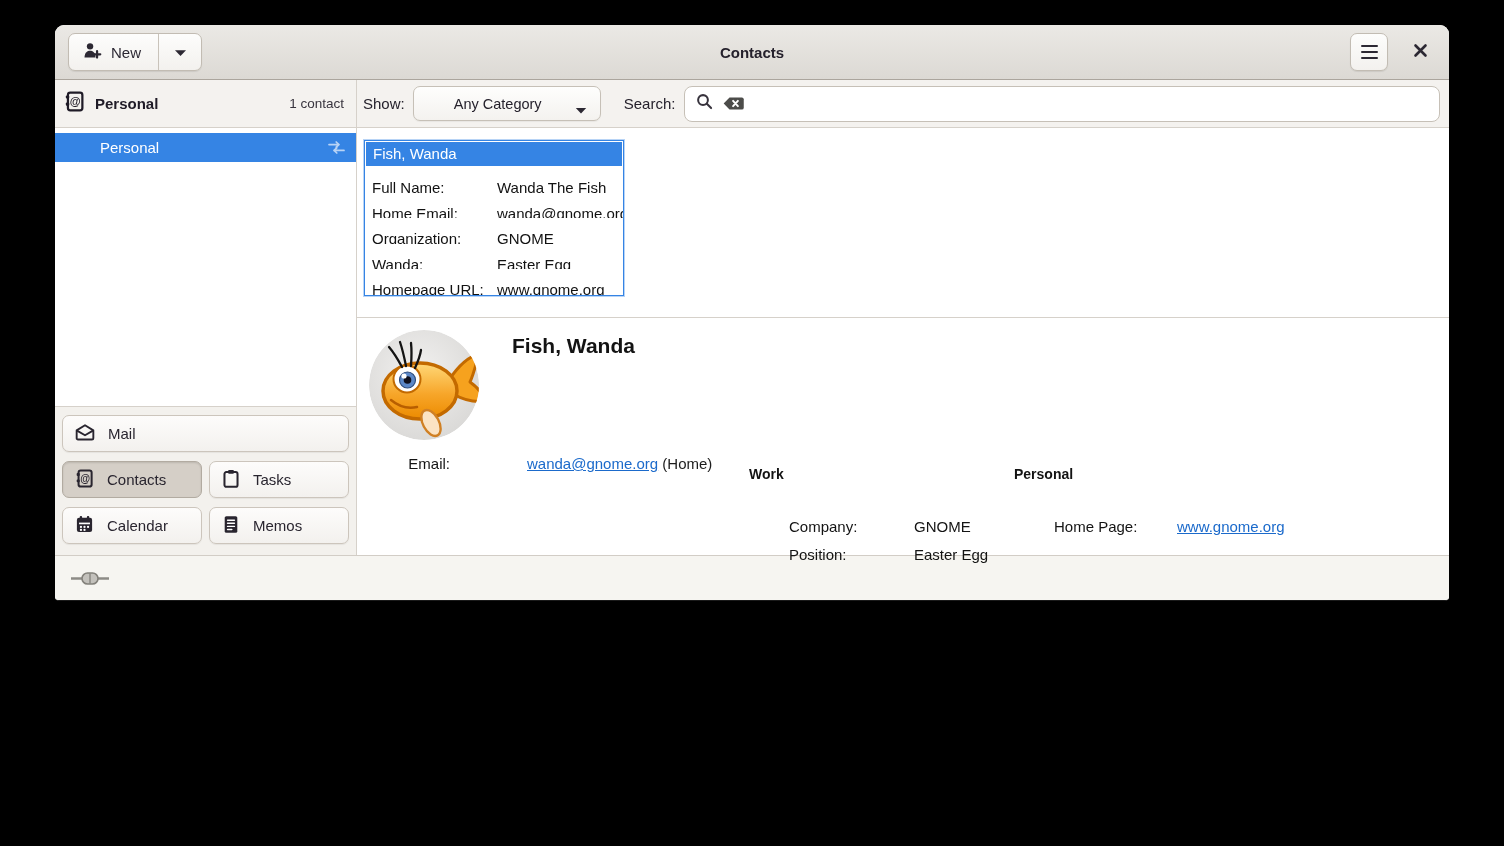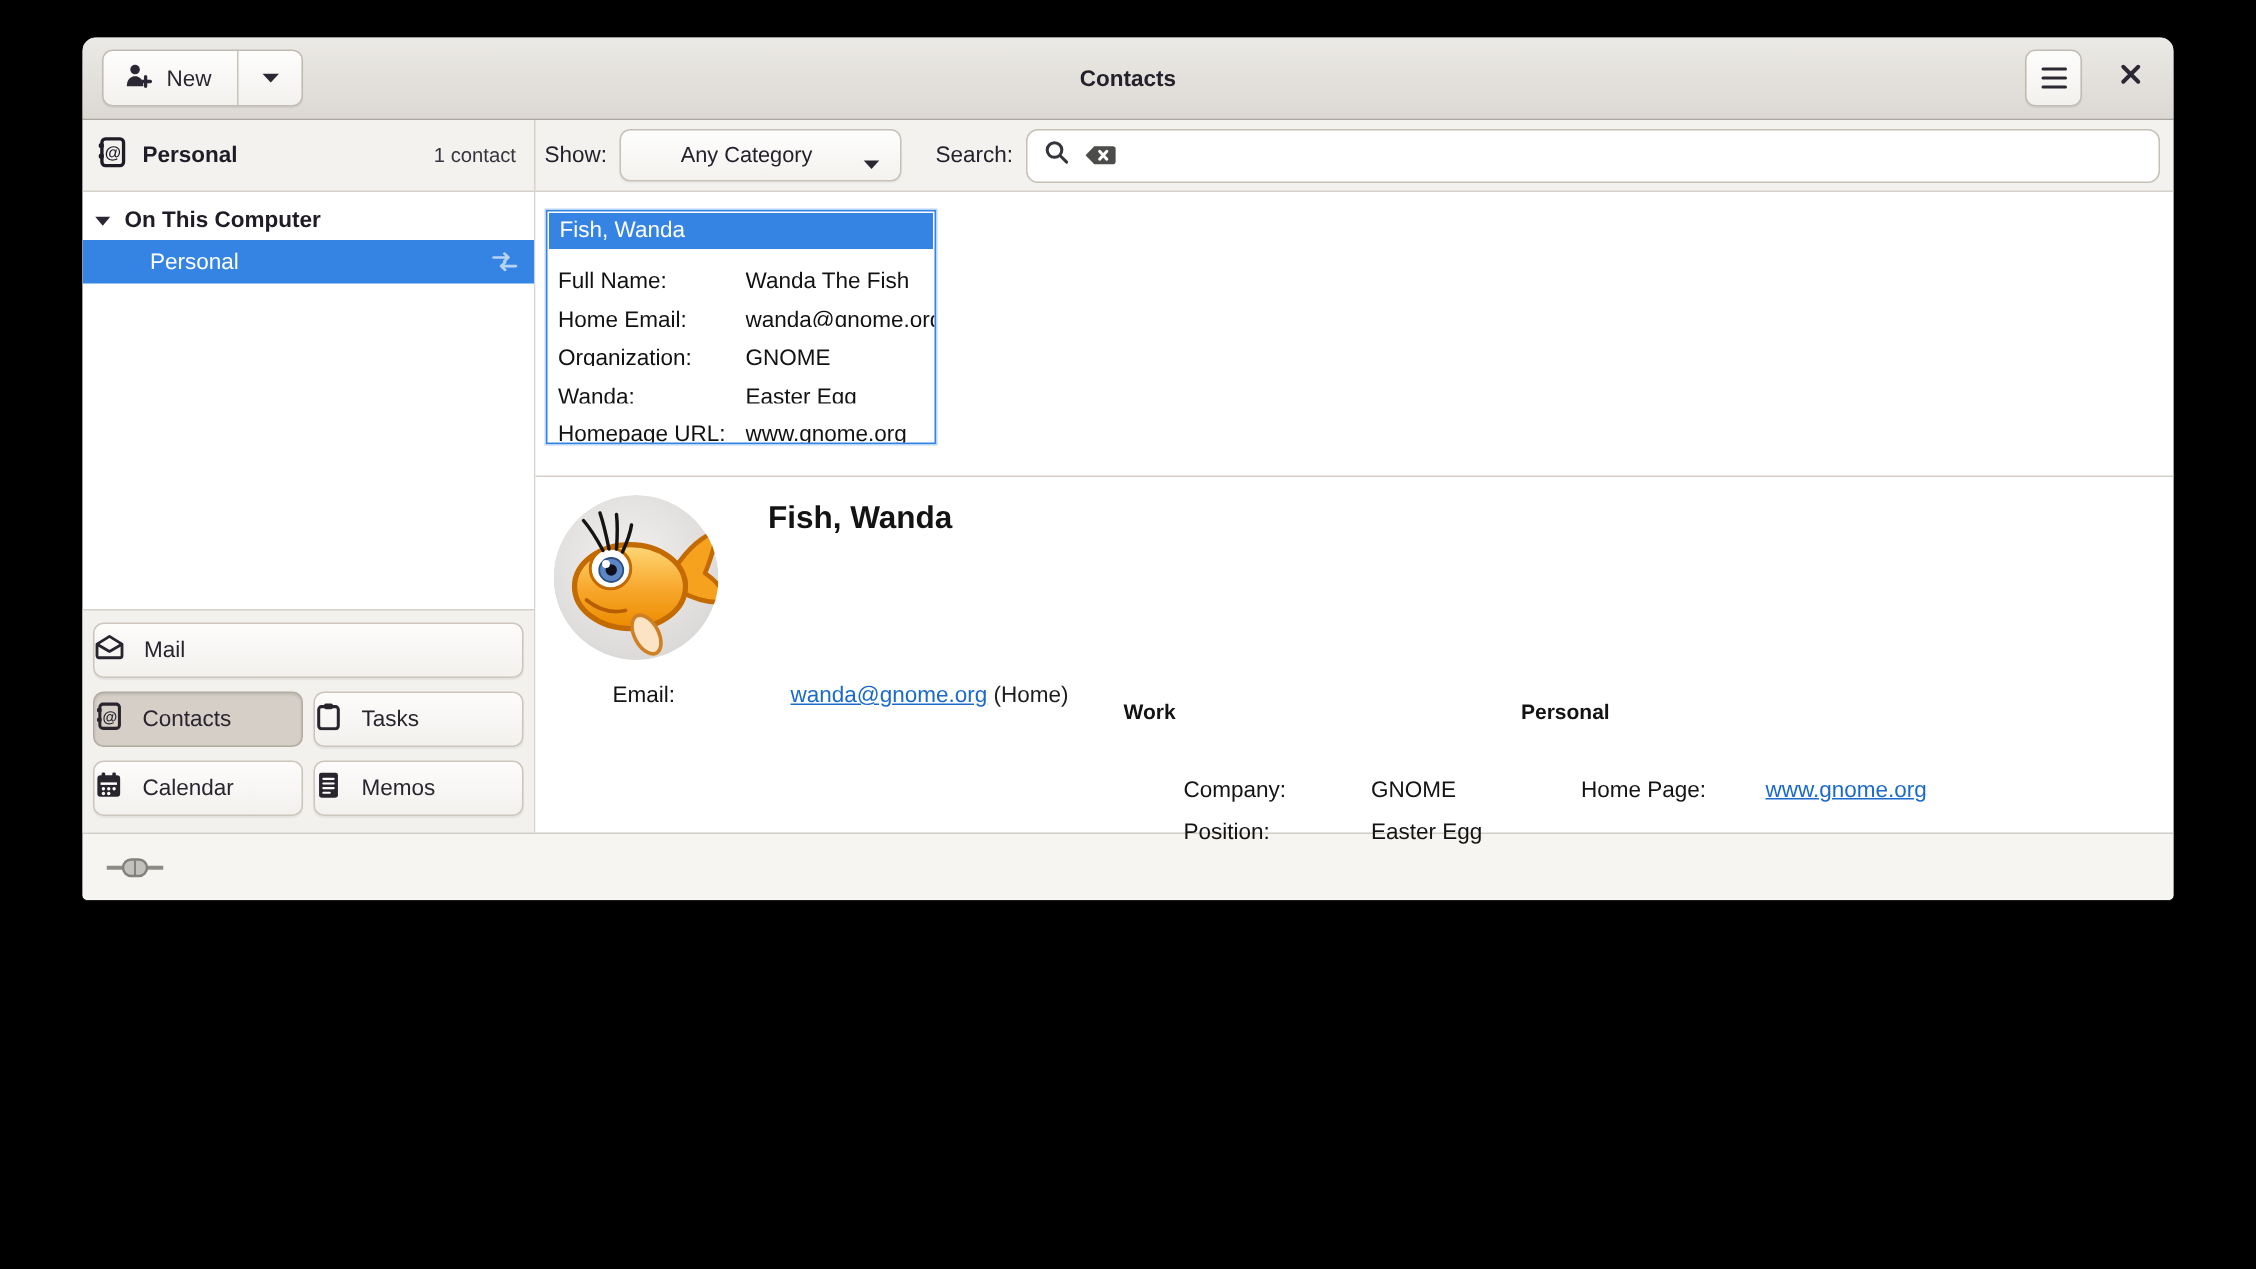--- a/index.html
+++ b/index.html
@@ -89,21 +89,21 @@
   .tree-item .sync { margin-left:auto; margin-right:10px; display:flex; }
 
   .switcher {
     flex:0 0 149px; background:#f3f1ed; border-top:1px solid #d6d1ca;
     padding:8px 7px 7px 7px; display:grid; grid-template-columns:1fr 1fr; gap:9px 7px;
     align-content:start;
   }
   .sw-btn {
     height:37px; border:1px solid #ccc5bc; border-radius:7px;
     background:linear-gradient(#fdfcfb,#f3f1ee); box-shadow:0 1px 1px rgba(0,0,0,.06);
-    display:flex; align-items:center; gap:13px; padding-left:0;
+    display:flex; align-items:center; gap:13px; padding-left:12px;
     font-size:15px; color:#29252f; cursor:pointer;
   }
   .sw-btn.full { grid-column:1 / 3; }
   .sw-btn.active { background:#d5cfc7; border-color:#b2aba1; box-shadow:inset 0 1px 2px rgba(0,0,0,.12); }
 
   .main { flex:1; display:flex; flex-direction:column; min-width:0; background:#fff; }
   .list-area { flex:0 0 190px; border-bottom:1px solid #d6d1ca; padding:12px 0 0 7px; }
   .card { width:260px; border:1px solid #3584e4; box-shadow:0 0 0 1px rgba(53,132,228,.35); background:#fff; cursor:pointer; }
   .card-head { margin:1px; background:#3584e4; color:#fff; font-size:15px; padding:3px 7px 4px 7px; white-space:nowrap; overflow:hidden; }
   .card-row { display:flex; padding:16px 0 0 7px; height:25.5px; align-items:center; font-size:15px; color:#121212; overflow:hidden; }
@@ -206,28 +206,20 @@
             </svg>
         </span>
       </div>
     </div>
   </div>
 
   <div class="content">
 
     <div class="sidebar">
       <div class="tree">
-        <div class="tree-root">
-          <span>
-            <svg width="11" height="7" viewBox="0 0 11 7">
-                <path d="M0.5 0.5 H10.5 L5.5 6.5 Z" fill="#2c2833"></path>
-              </svg>
-          </span>
-          <span>On This Computer</span>
-        </div>
         <div class="tree-item">
           <span>Personal</span>
           <span class="sync">
             <svg width="19" height="13" viewBox="0 0 19 13" opacity="0.8">
                 <path d="M2 3.6 H12 M12 3.6 L9.2 1 M12 3.6 L9.2 6.2" stroke="#d9e7fa" stroke-width="1.7" fill="none" stroke-linecap="round" stroke-linejoin="round"></path>
                 <path d="M17 9.4 H7 M7 9.4 L9.8 6.8 M7 9.4 L9.8 12" stroke="#d9e7fa" stroke-width="1.7" fill="none" stroke-linecap="round" stroke-linejoin="round"></path>
               </svg>
           </span>
         </div>
       </div>

